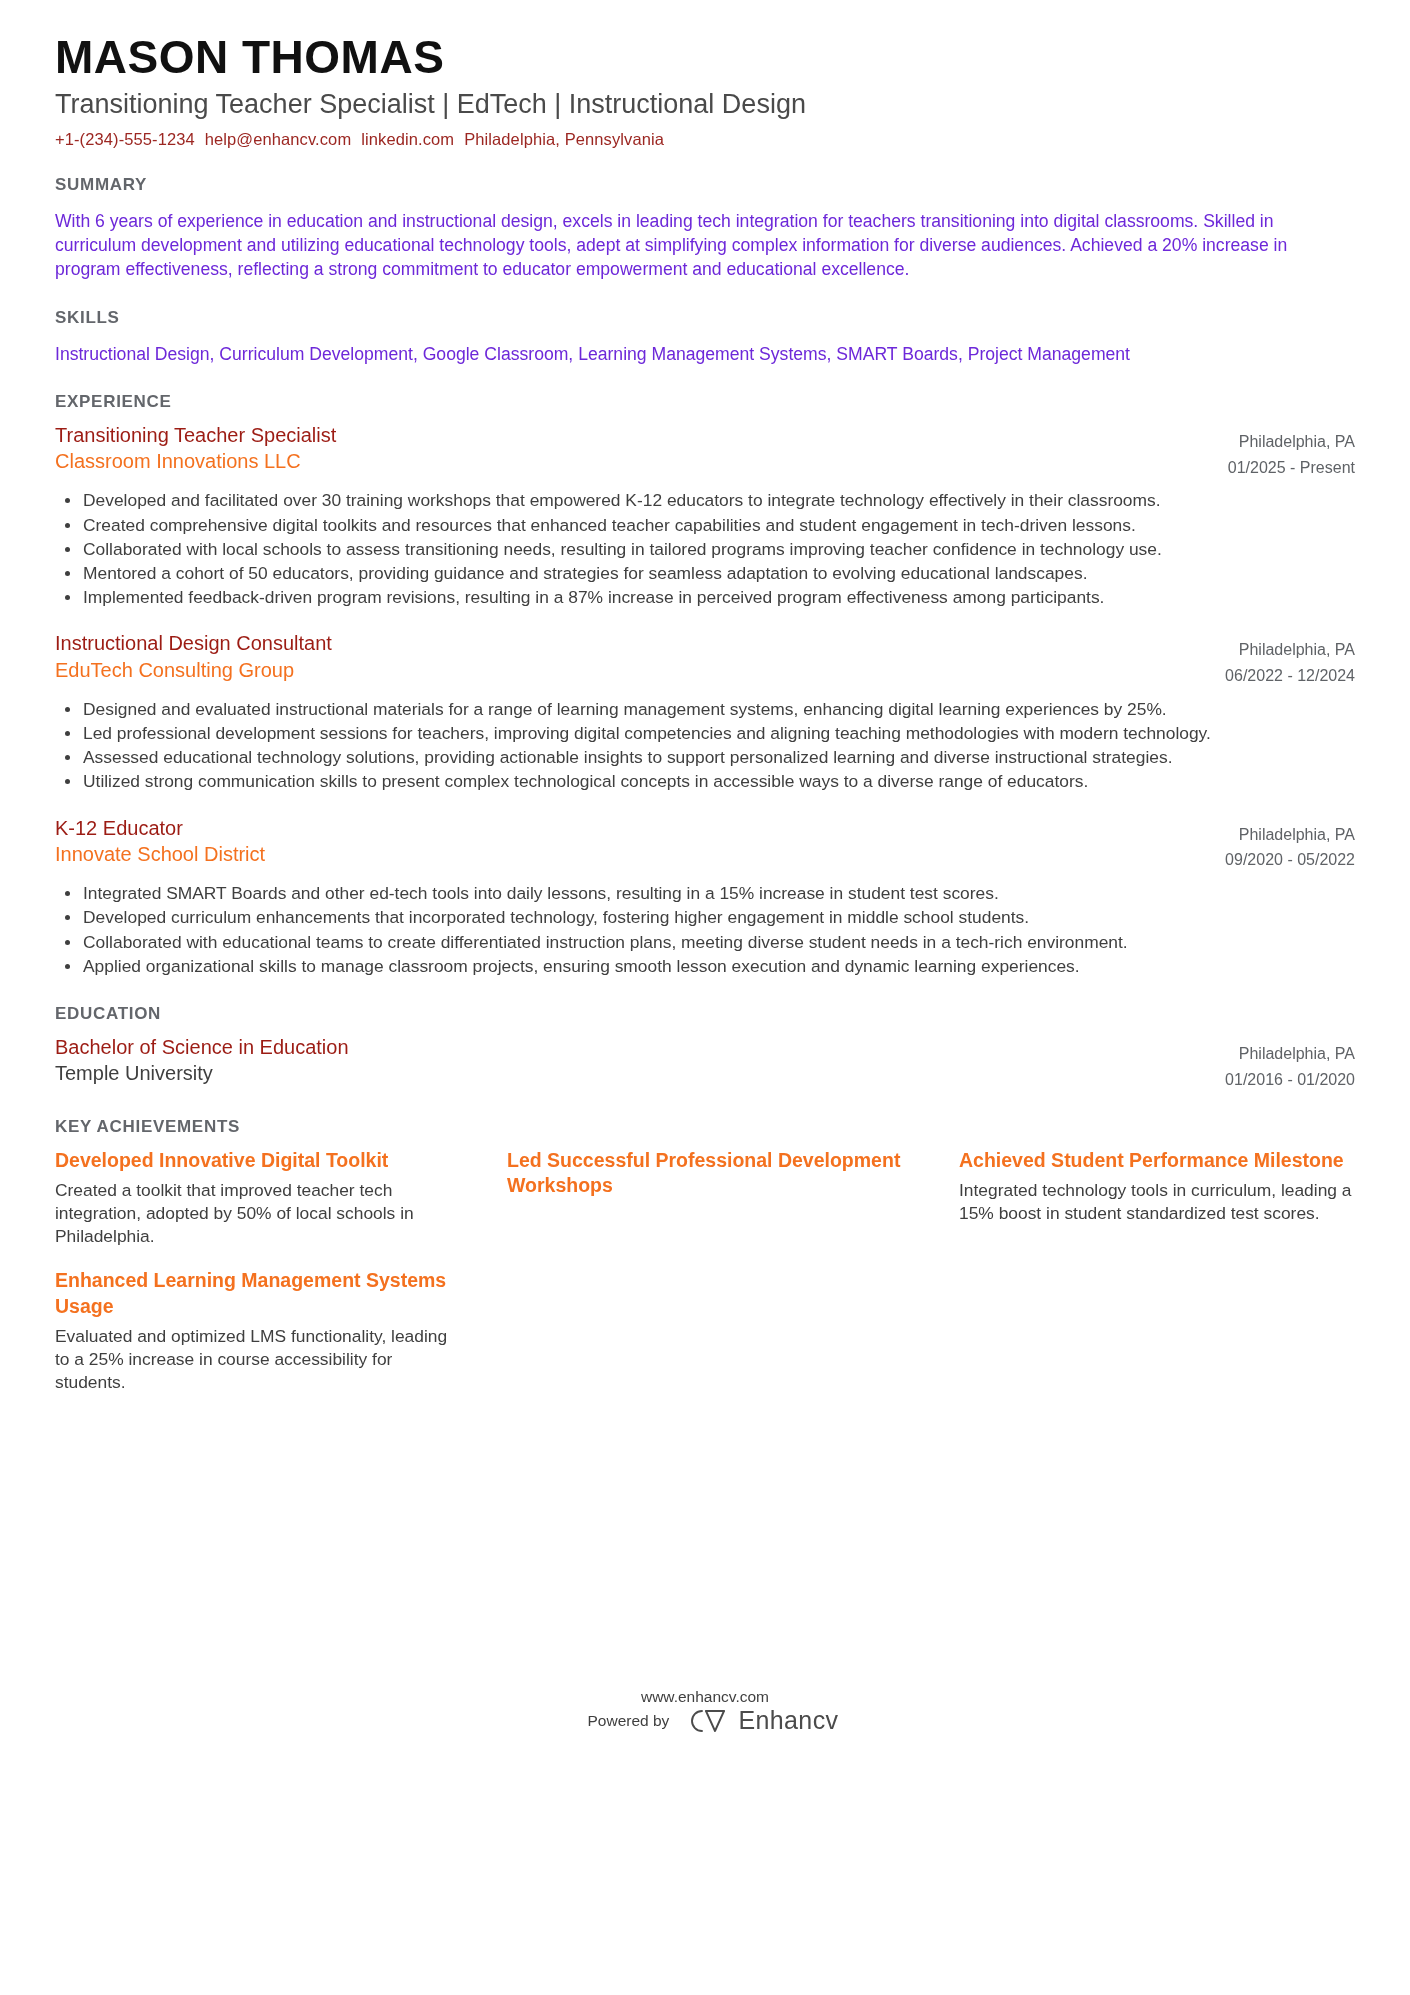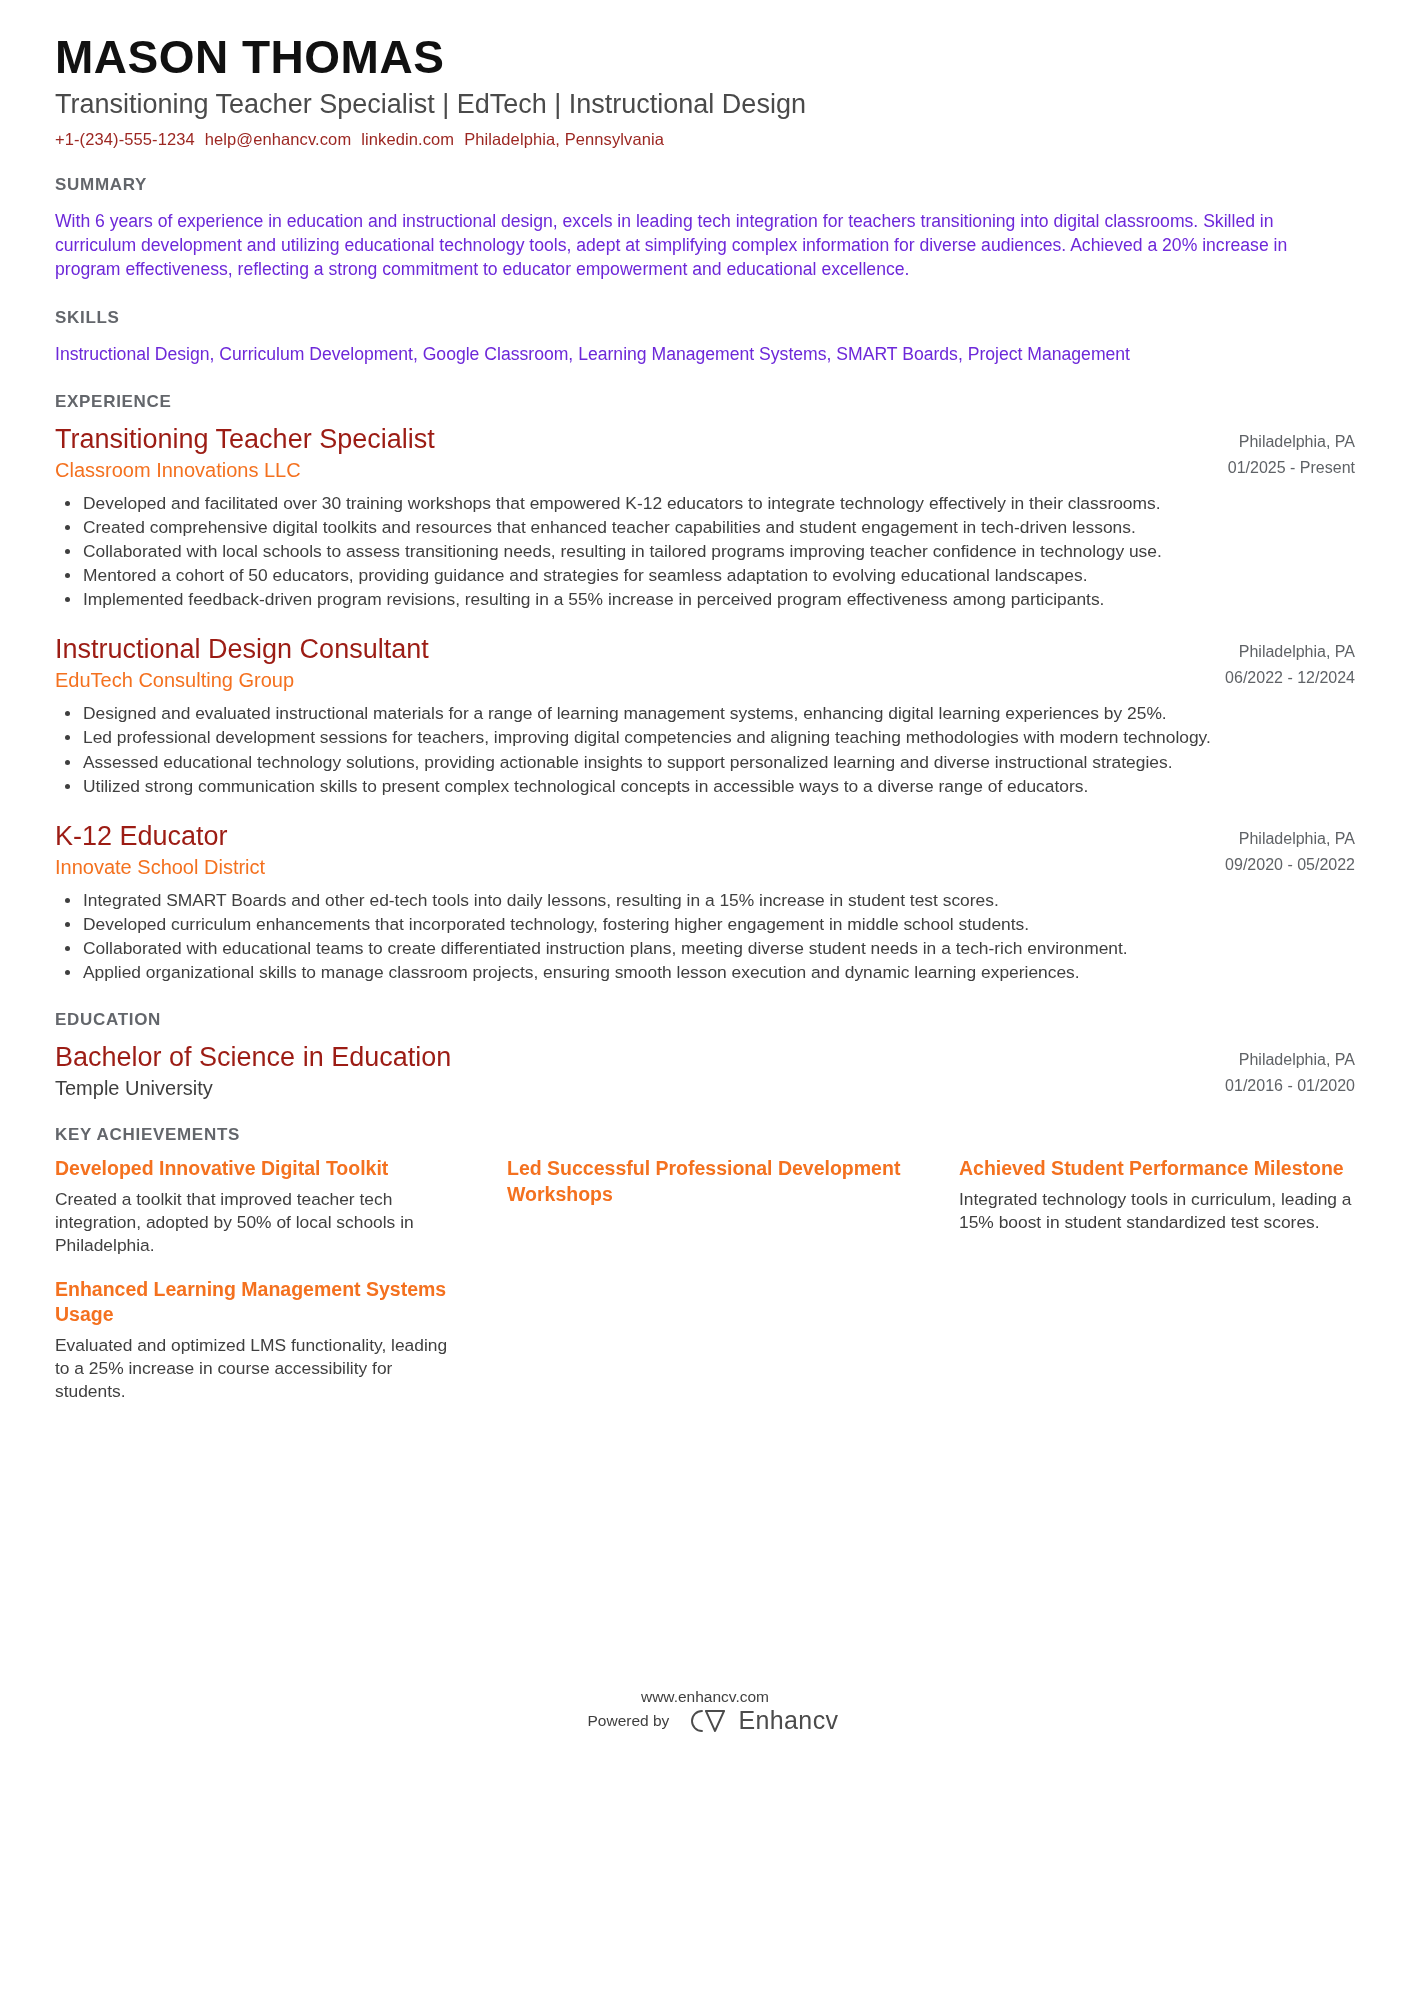--- a/index.html
+++ b/index.html
@@ -72,21 +72,21 @@
     justify-content:space-between;
     align-items:flex-start;
   }
   .entry-left { flex:1 1 auto; min-width:0; padding-right:18px; }
   .entry-right {
     flex:0 0 auto;
     text-align:right;
     padding-top:6px;
   }
   .role {
-    font-size:27px;
+    font-size:20px;
     font-weight:400;
     color:#9c1c14;
     line-height:1.22;
   }
   .org {
     font-size:20px;
     font-weight:400;
     color:#f4711f;
     line-height:1.3;
     margin-top:1px;
@@ -219,21 +219,21 @@
         <div class="entry-right">
           <div class="meta">Philadelphia, PA</div>
           <div class="meta">01/2025 - Present</div>
         </div>
       </div>
       <ul class="bullets">
         <li>Developed and facilitated over 30 training workshops that empowered K-12 educators to integrate technology effectively in their classrooms.</li>
         <li>Created comprehensive digital toolkits and resources that enhanced teacher capabilities and student engagement in tech-driven lessons.</li>
         <li>Collaborated with local schools to assess transitioning needs, resulting in tailored programs improving teacher confidence in technology use.</li>
         <li>Mentored a cohort of 50 educators, providing guidance and strategies for seamless adaptation to evolving educational landscapes.</li>
-        <li>Implemented feedback-driven program revisions, resulting in a 55% increase in perceived program effectiveness among participants.</li>
+        <li>Implemented feedback-driven program revisions, resulting in a 87% increase in perceived program effectiveness among participants.</li>
       </ul>
     </div>
 
     <div class="entry" style="margin-top:22px;">
       <div class="entry-head">
         <div class="entry-left">
           <div class="role">Instructional Design Consultant</div>
           <div class="org">EduTech Consulting Group</div>
         </div>
         <div class="entry-right">

